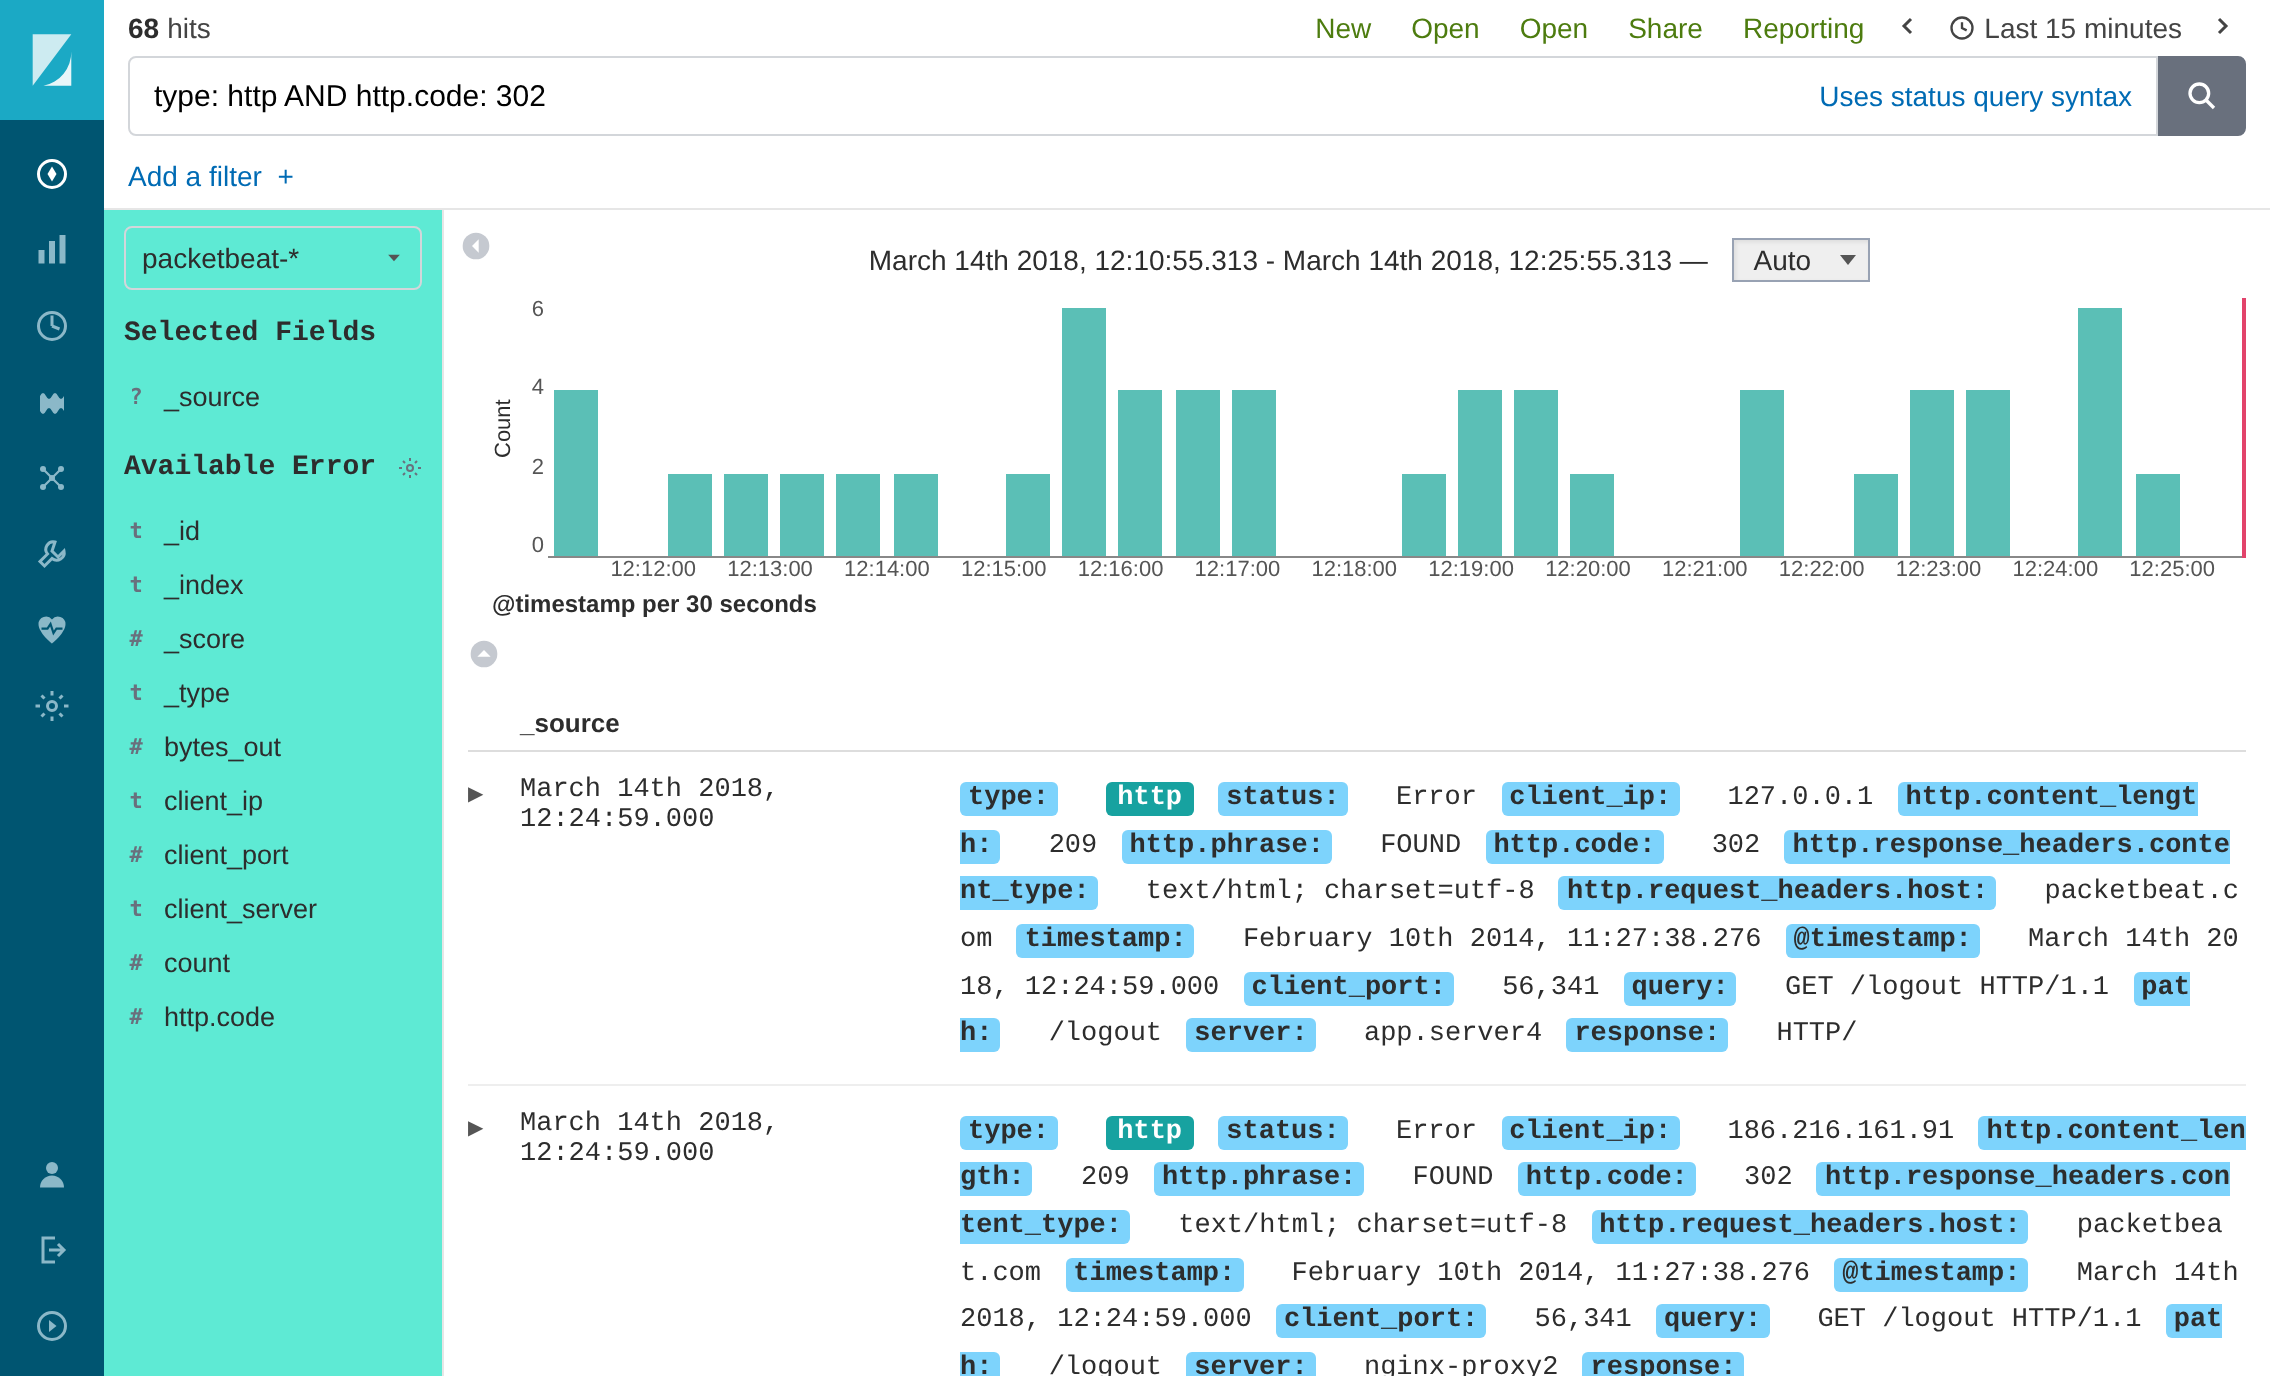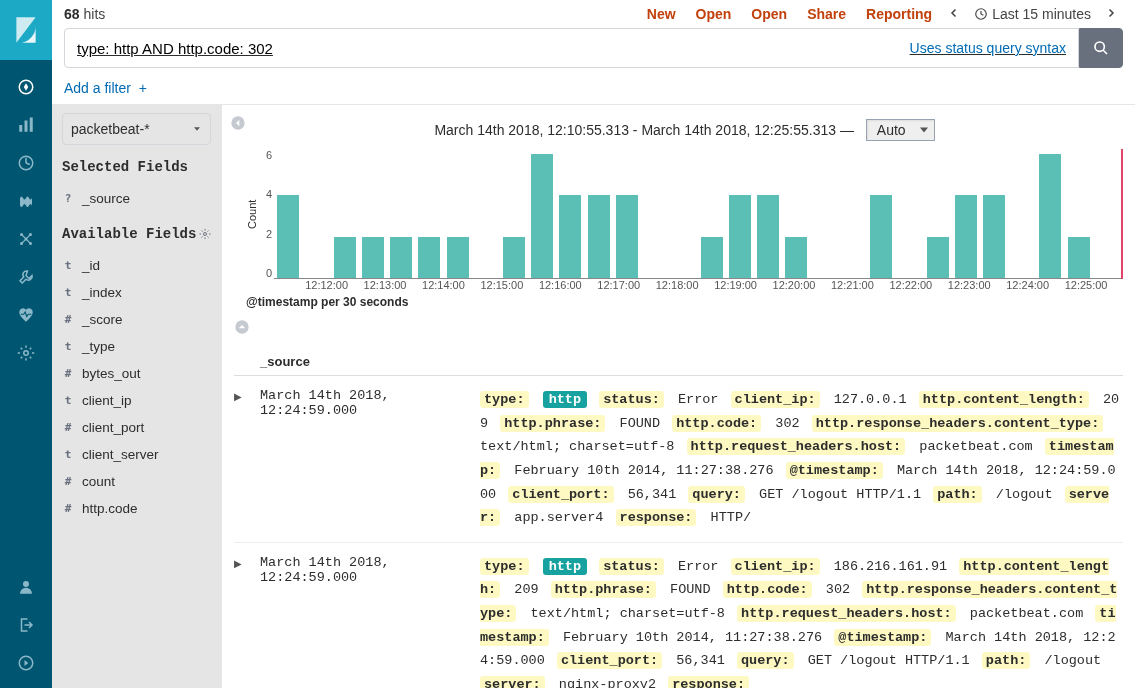--- a/index.html
+++ b/index.html
@@ -18,40 +18,40 @@
 .leftnav .nav-item.filled svg { fill: currentColor; stroke: none; }
 
 
 .main { flex: 1; display: flex; flex-direction: column; overflow: hidden; }
 
 
 .topbar { height: 28px; display: flex; align-items: center; padding: 0 12px; font-size: 14px; }
 .topbar .hits { font-weight: 700; margin-right: 4px; }
 .topbar .hits-label { color: #444; }
 .topbar .spacer { flex: 1; }
-.topbar .menu-item { padding: 0 10px; color: #c2410c; cursor: pointer; font-weight: bold; }
+.topbar .menu-item { padding: 0 10px; color: #4d7c0f; cursor: pointer; }
 .topbar .chev { padding: 0 6px; color: #444; }
 .topbar .timepicker { display: flex; align-items: center; padding: 0 8px; color: #444; }
 .topbar .timepicker svg { margin-right: 4px; }
 
 
 .searchrow { display: flex; align-items: stretch; padding: 0 12px 8px 12px; gap: 0; }
-.searchbox { flex: 1; border: 1px solid #D3D6DA; border-radius: 4px 0 0 4px; height: 40px; display: flex; align-items: center; padding: 0 12px; text-decoration: underline; }
+.searchbox { flex: 1; border: 1px solid #D3D6DA; border-radius: 4px 0 0 4px; height: 40px; display: flex; align-items: center; padding: 0 12px; }
 .searchbox input { border: none; outline: none; font-size: 15px; flex: 1; background: transparent; }
 .searchbox .syntax-hint { color: #006BB4; font-size: 14px; }
 .searchbtn { width: 44px; height: 40px; background: #69707D; border: 1px solid #69707D; border-radius: 0 4px 4px 0; display: flex; align-items: center; justify-content: center; color: #fff; }
 
 
 .addfilter { padding: 4px 12px 8px 12px; color: #006BB4; font-size: 14px; }
 
 
 .body { flex: 1; display: flex; overflow: hidden; border-top: 1px solid #e6e6e6; }
 
 
-.sidebar { width: 170px; flex-shrink: 0; border-right: 1px solid #e6e6e6; padding: 8px 10px; overflow-y: auto; background: #e5e5e5; }
+.sidebar { width: 170px; flex-shrink: 0; border-right: 1px solid #e6e6e6; padding: 8px 10px; overflow-y: auto; background: #5eead4; }
 .index-select { width: 100%; height: 32px; border: 1px solid #D3D6DA; border-radius: 4px; display: flex; align-items: center; padding: 0 8px; margin-bottom: 14px; justify-content: space-between; font-size: 14px; }
 .side-header { font-size: 14px; font-weight: 600; color: #2D2D2D; margin: 14px 0 10px 0; display: flex; justify-content: space-between; align-items: center; font-family: Liberation Mono, monospace; }
 .side-header svg { color: #69707D; }
 .field-item { display: flex; align-items: center; padding: 6px 0; font-size: 13.5px; color: #2D2D2D; }
 .field-icon { width: 12px; height: 12px; margin-right: 8px; font-family: monospace; font-size: 11px; font-weight: 700; color: #69707D; text-align: center; line-height: 12px; }
 
 
 .content { flex: 1; overflow-y: auto; overflow-x: hidden; padding: 10px 12px; }
 .collapse-handle { color: #98A2B3; margin-left: -4px; }
 
@@ -79,21 +79,21 @@
 .doc-table { margin-top: 10px; }
 .doc-header { display: flex; border-bottom: 1px solid #ddd; padding: 6px 0; font-size: 13px; font-weight: 700; }
 .col-toggle { width: 26px; }
 .col-time { width: 220px; }
 .col-source { flex: 1; }
 .sort-caret { color: #98A2B3; font-size: 10px; margin-left: 2px; }
 .doc-row { display: flex; border-bottom: 1px solid #eee; padding: 12px 0; font-size: 13.5px; }
 .doc-row .col-toggle { color: #555; font-size: 10px; padding-top: 3px; }
 .doc-row .col-time { font-family: "Courier New", monospace; font-size: 13.5px; }
 .doc-row .col-source { font-family: "Courier New", monospace; font-size: 13.5px; line-height: 1.75; word-break: break-all; }
-.kv-key { background: #fef9c3; padding: 1px 4px; border-radius: 3px; font-weight: 700; margin-right: 6px; }
+.kv-key { background: #7dd3fc; padding: 1px 4px; border-radius: 3px; font-weight: 700; margin-right: 16px; }
 .kv-key.ts { font-weight: 700; }
 .kv-val { margin-right: 4px; }
 .badge-teal { background: #17a2a0; color: #fff; padding: 1px 6px; border-radius: 3px; font-weight: 700; margin-right: 4px; }
 </style>
 </head>
 <body>
 
 <div class="app">
   <div class="leftnav">
     <div class="logo">
@@ -231,21 +231,21 @@
 
         <div class="side-header">Selected Fields</div>
         <div id="selected-fields">
             <div class="field-item">
               <span class="field-icon">?</span>
               <span>_source</span>
             </div>
           </div>
 
         <div class="side-header">
-          <span>Available Fields</span>
+          <span>Available Error</span>
           <svg width="12" height="12" viewBox="0 0 24 24" stroke="currentColor" stroke-width="2" fill="none">
               <circle cx="12" cy="12" r="3"></circle>
               <path d="M12 2v3M12 19v3M4 12H1M23 12h-3M5 5l2 2M17 17l2 2M19 5l-2 2M7 17l-2 2"></path>
             </svg>
         </div>
         <div id="available-fields">
             <div class="field-item">
               <span class="field-icon">t</span>
               <span>_id</span>
             </div>

